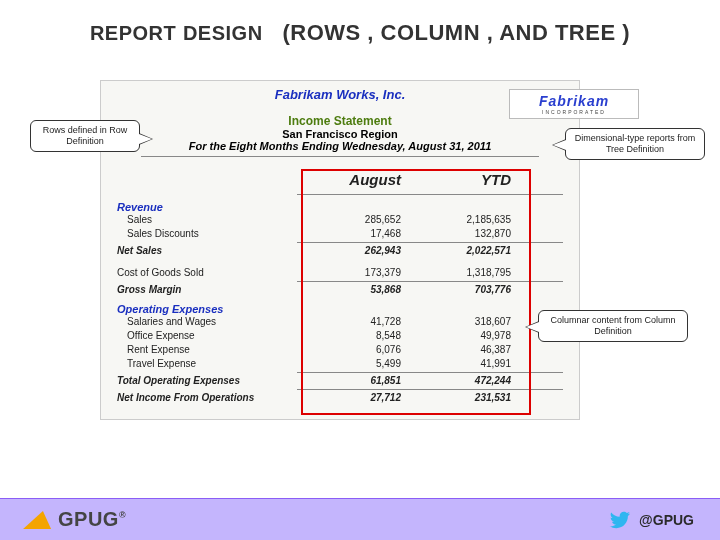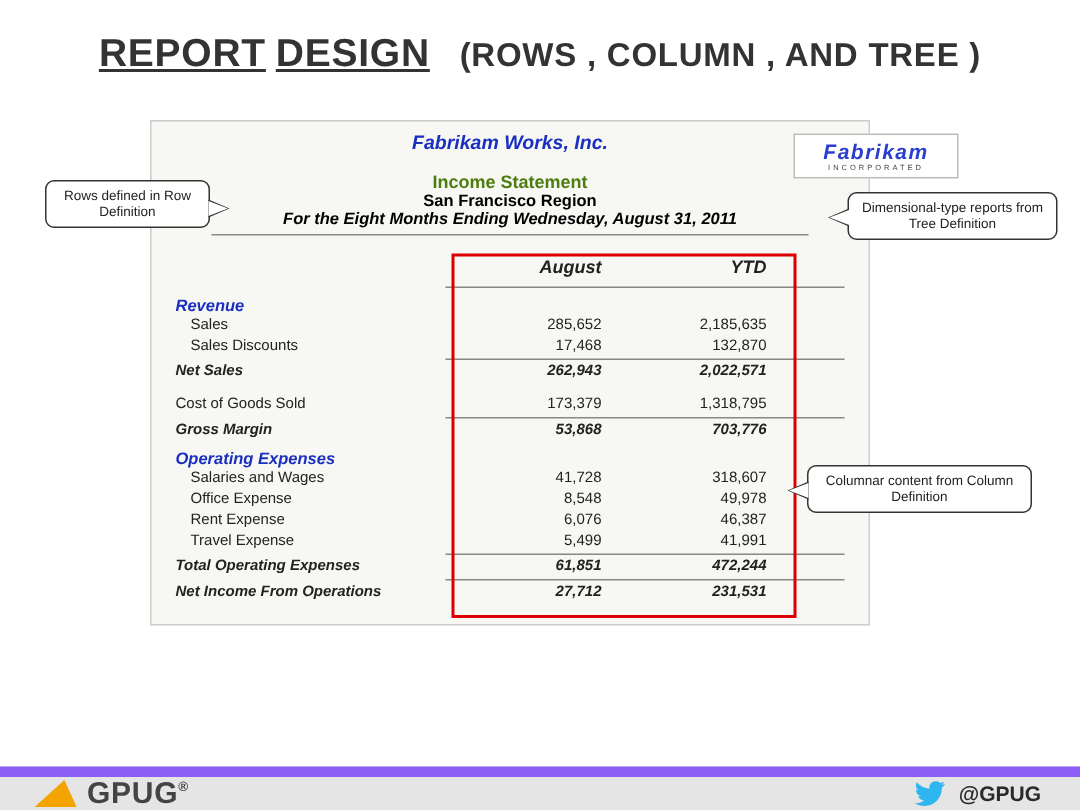--- a/index.html
+++ b/index.html
@@ -15,21 +15,21 @@
     position: absolute;
     top: 20px;
     left: 0;
     width: 100%;
     text-align: center;
     font-weight: bold;
     color: #333;
     font-size: 22px;
     letter-spacing: 0.5px;
   }
-  .title .big { font-size: 26px; text-decoration: underline; }
+  .title .big { font-size: 20px; }
 
   
   .report-wrap {
     position: absolute;
     top: 80px;
     left: 100px;
     width: 480px;
     background: #f7f7f4;
     border: 1px solid #ccc;
     padding: 0;
@@ -42,21 +42,21 @@
   .rh-company { color: #1a2fbf; font-weight: bold; font-style: italic; font-size: 13px; }
   .rh-title   { color: #4d7c0f; font-weight: bold; font-size: 12px; margin-top: 12px; }
   .rh-region  { color: #000; font-weight: bold; font-size: 11px; }
   .rh-period  { color: #000; font-weight: bold; font-style: italic; font-size: 11px; }
   .header-rule { border: 0; border-top: 1px solid #888; margin: 4px 40px; }
 
   .fab-logo {
     position: absolute;
     right: -60px;
     top: 8px;
-    width: 110px;
+    width: 130px;
     height: 30px;
     background: #fff;
     border: 1px solid #bbb;
     display: flex;
     align-items: center;
     justify-content: center;
     flex-direction: column;
   }
   .fab-logo .fab-name { color: #2a3fcf; font-weight: bold; font-style: italic; font-size: 14px; letter-spacing: 1px; }
   .fab-logo .fab-sub { font-size: 5px; letter-spacing: 2px; color: #444; }
@@ -71,21 +71,21 @@
     border: 2px solid #d00;
     pointer-events: none;
   }
 
   .report-body {
     position: relative;
     padding: 6px 16px 14px 16px;
     font-size: 10px;
     color: #222;
   }
-  .col-head-row { display: flex; font-weight: bold; font-style: italic; font-size: 12px; }
+  .col-head-row { display: flex; font-weight: bold; font-style: italic; font-size: 15px; }
   .rlabel { width: 180px; }
   .rcol1, .rcol2 { width: 110px; text-align: right; padding-right: 6px; }
   .col-head-rule { border: 0; border-top: 1px solid #888; margin: 6px 0 6px 180px; }
 
   .section-head { color: #1a2fbf; font-weight: bold; font-style: italic; margin-top: 4px; font-size: 11px; }
   .row { display: flex; line-height: 14px; }
   .row .rlabel { padding-left: 10px; }
   .row.totals .rlabel,
   .row.totals .rcol1,
   .row.totals .rcol2 { font-weight: bold; font-style: italic; }
@@ -139,23 +139,23 @@
   .callout3 .tail::after {
     content:""; position:absolute; right:-14px; top:-5px;
     border-top:5px solid transparent; border-bottom:5px solid transparent; border-right:13px solid #fff;
   }
 
   
   .footer {
     position: absolute;
     left: 0; bottom: 0;
     width: 100%;
-    height: 29px;
-    background: #e5e5e5;
-    border-top: 7px solid #8b5cf6;
+    height: 42px;
+    background: #c4b5fd;
+    border-top: 1px solid #8b5cf6;
     display: flex;
     align-items: center;
     justify-content: space-between;
     padding: 0 26px;
   }
   .gpug-logo { display: flex; align-items: center; gap: 4px; }
   .gpug-mark {
     width: 0; height: 0;
     border-left: 14px solid transparent;
     border-right: 14px solid transparent;

